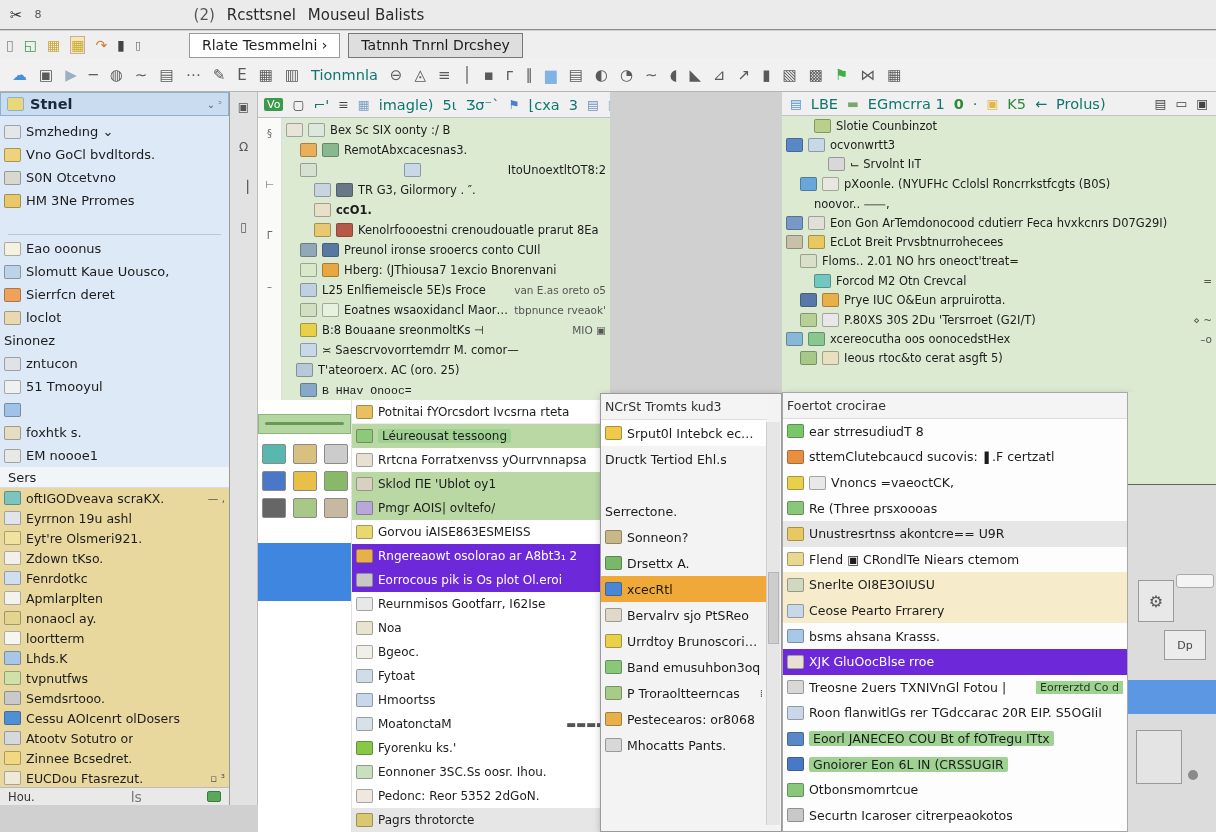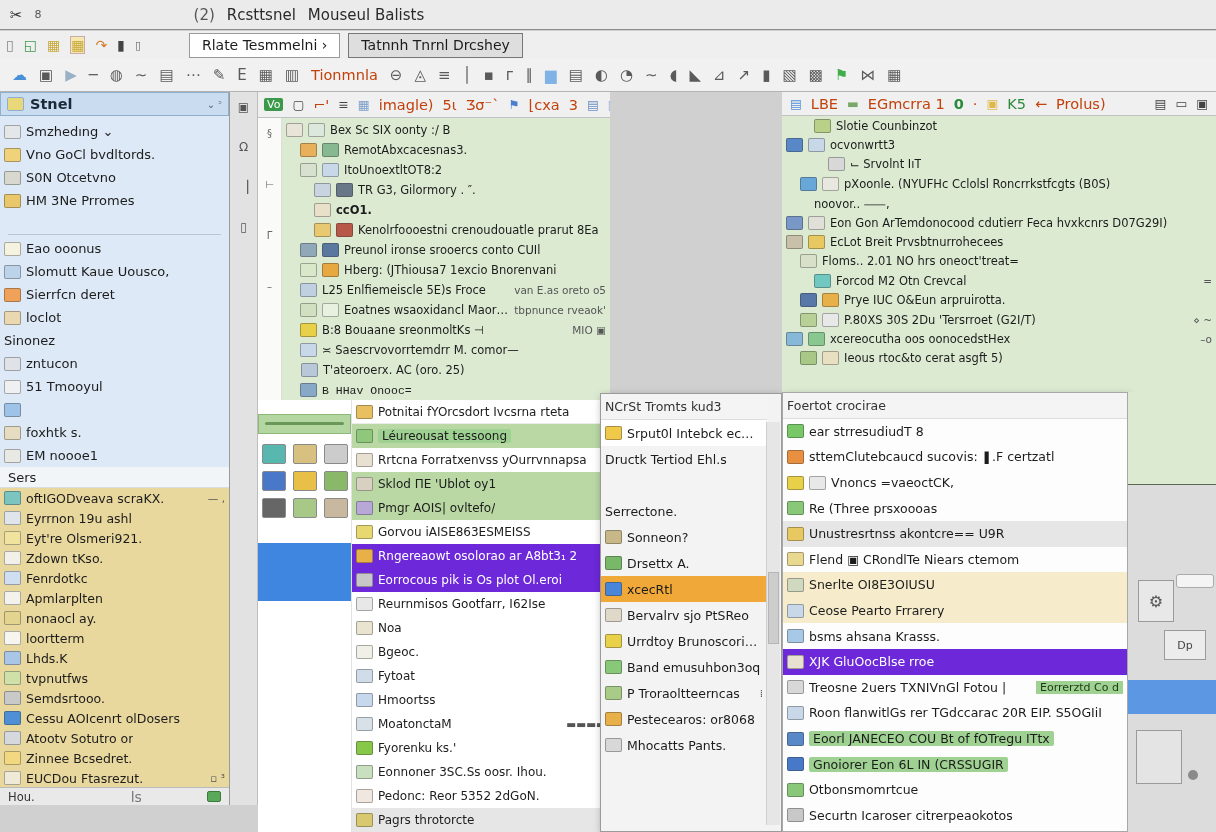--- a/index.html
+++ b/index.html
@@ -13,21 +13,21 @@
   .titlebar .mark{color:#333;font-size:15px}
   .tabbar{position:absolute;left:0;top:31px;width:1216px;height:28px;background:#efefef;
     display:flex;align-items:center;gap:8px;padding:0 6px;font-size:14px;box-sizing:border-box}
   .tabicons{display:flex;gap:10px;align-items:center;margin-right:40px}
   .tab{border:1px solid #9a9a9a;background:#fff;padding:1px 12px;height:21px;display:flex;align-items:center;font-size:14px}
   .tab.active{background:#dedede;border-color:#777}
   .toolbar{position:absolute;left:0;top:59px;width:1216px;height:33px;background:#f1f1f1;
     border-bottom:1px solid #b3b3b3;display:flex;align-items:center;gap:12px;padding:0 12px;
     font-size:15px;color:#5a5a5a;box-sizing:border-box;overflow:hidden}
   .tool{flex:none}
-  .tooltext{color:#c2410c;font-size:14.5px}
+  .tooltext{color:#0f766e;font-size:14.5px}
 
   
   .row{display:flex;align-items:center;gap:5px;padding:0 4px;white-space:nowrap;overflow:hidden;flex:none;box-sizing:border-box}
   .row .icon{width:15px;height:12px;border:1px solid rgba(50,50,50,.38);border-radius:2px;
     background:#ddd;flex:none;font-size:8px;line-height:11px;text-align:center;color:#333;overflow:hidden}
   .row .label{overflow:hidden;text-overflow:ellipsis}
   .row .right{margin-left:auto;color:#555;font-size:10.5px;flex:none}
   .row.divider{height:10px;border-bottom:1px solid #b9c6d4;margin:0 8px 2px 8px}
   .row.gap{height:75px}
   .row.sel{background:#6d28d9;color:#fff}
@@ -422,21 +422,21 @@
     <span class="icon icon2" style="background: rgb(220, 232, 220);"></span>
     <span class="label">Bex Sc SIX oonty :/ B</span>
 
   </div>
         <div class="row" style="padding-left: 18px;">
     <span class="icon" style="background: rgb(232, 176, 90);"></span>
     <span class="icon icon2" style="background: rgb(136, 184, 144);"></span>
     <span class="label">RemotAbxcacesnas3.</span>
 
   </div>
-        <div class="row" style="padding-left: 18px;">
+        <div class="row" style="padding-left: 18px; justify-content: space-between;">
     <span class="icon" style="background: rgb(216, 224, 208);"></span>
     <span class="icon icon2" style="background: rgb(200, 216, 232);"></span>
     <span class="label">ItoUnoextltOT8:2</span>
 
   </div>
         <div class="row" style="padding-left: 32px;">
     <span class="icon" style="background: rgb(200, 212, 224);"></span>
     <span class="icon icon2" style="background: rgb(104, 120, 136);"></span>
     <span class="label">TR G3, Gilormory  .  ″.</span>
 
@@ -482,21 +482,21 @@
 
     <span class="label">B:8 Bouaane   sreonmoltKs    ⊣</span>
     <span class="right">MIO ▣</span>
   </div>
         <div class="row" style="padding-left: 18px;">
     <span class="icon" style="background: rgb(200, 216, 232);"></span>
 
     <span class="label">≍ Saescrvovorrtemdrr M. comor—</span>
 
   </div>
-        <div class="row" style="padding-left: 19px;">
+        <div class="row" style="padding-left: 14px;">
     <span class="icon" style="background: rgb(184, 200, 216);"></span>
 
     <span class="label">T'ateoroerx.   AC (oro. 25)</span>
 
   </div>
         <div class="row" style="padding-left: 18px; font-family: Liberation Mono, monospace;">
     <span class="icon" style="background: rgb(136, 168, 200);"></span>
 
     <span class="label">B  HHav Onooc=</span>
 

